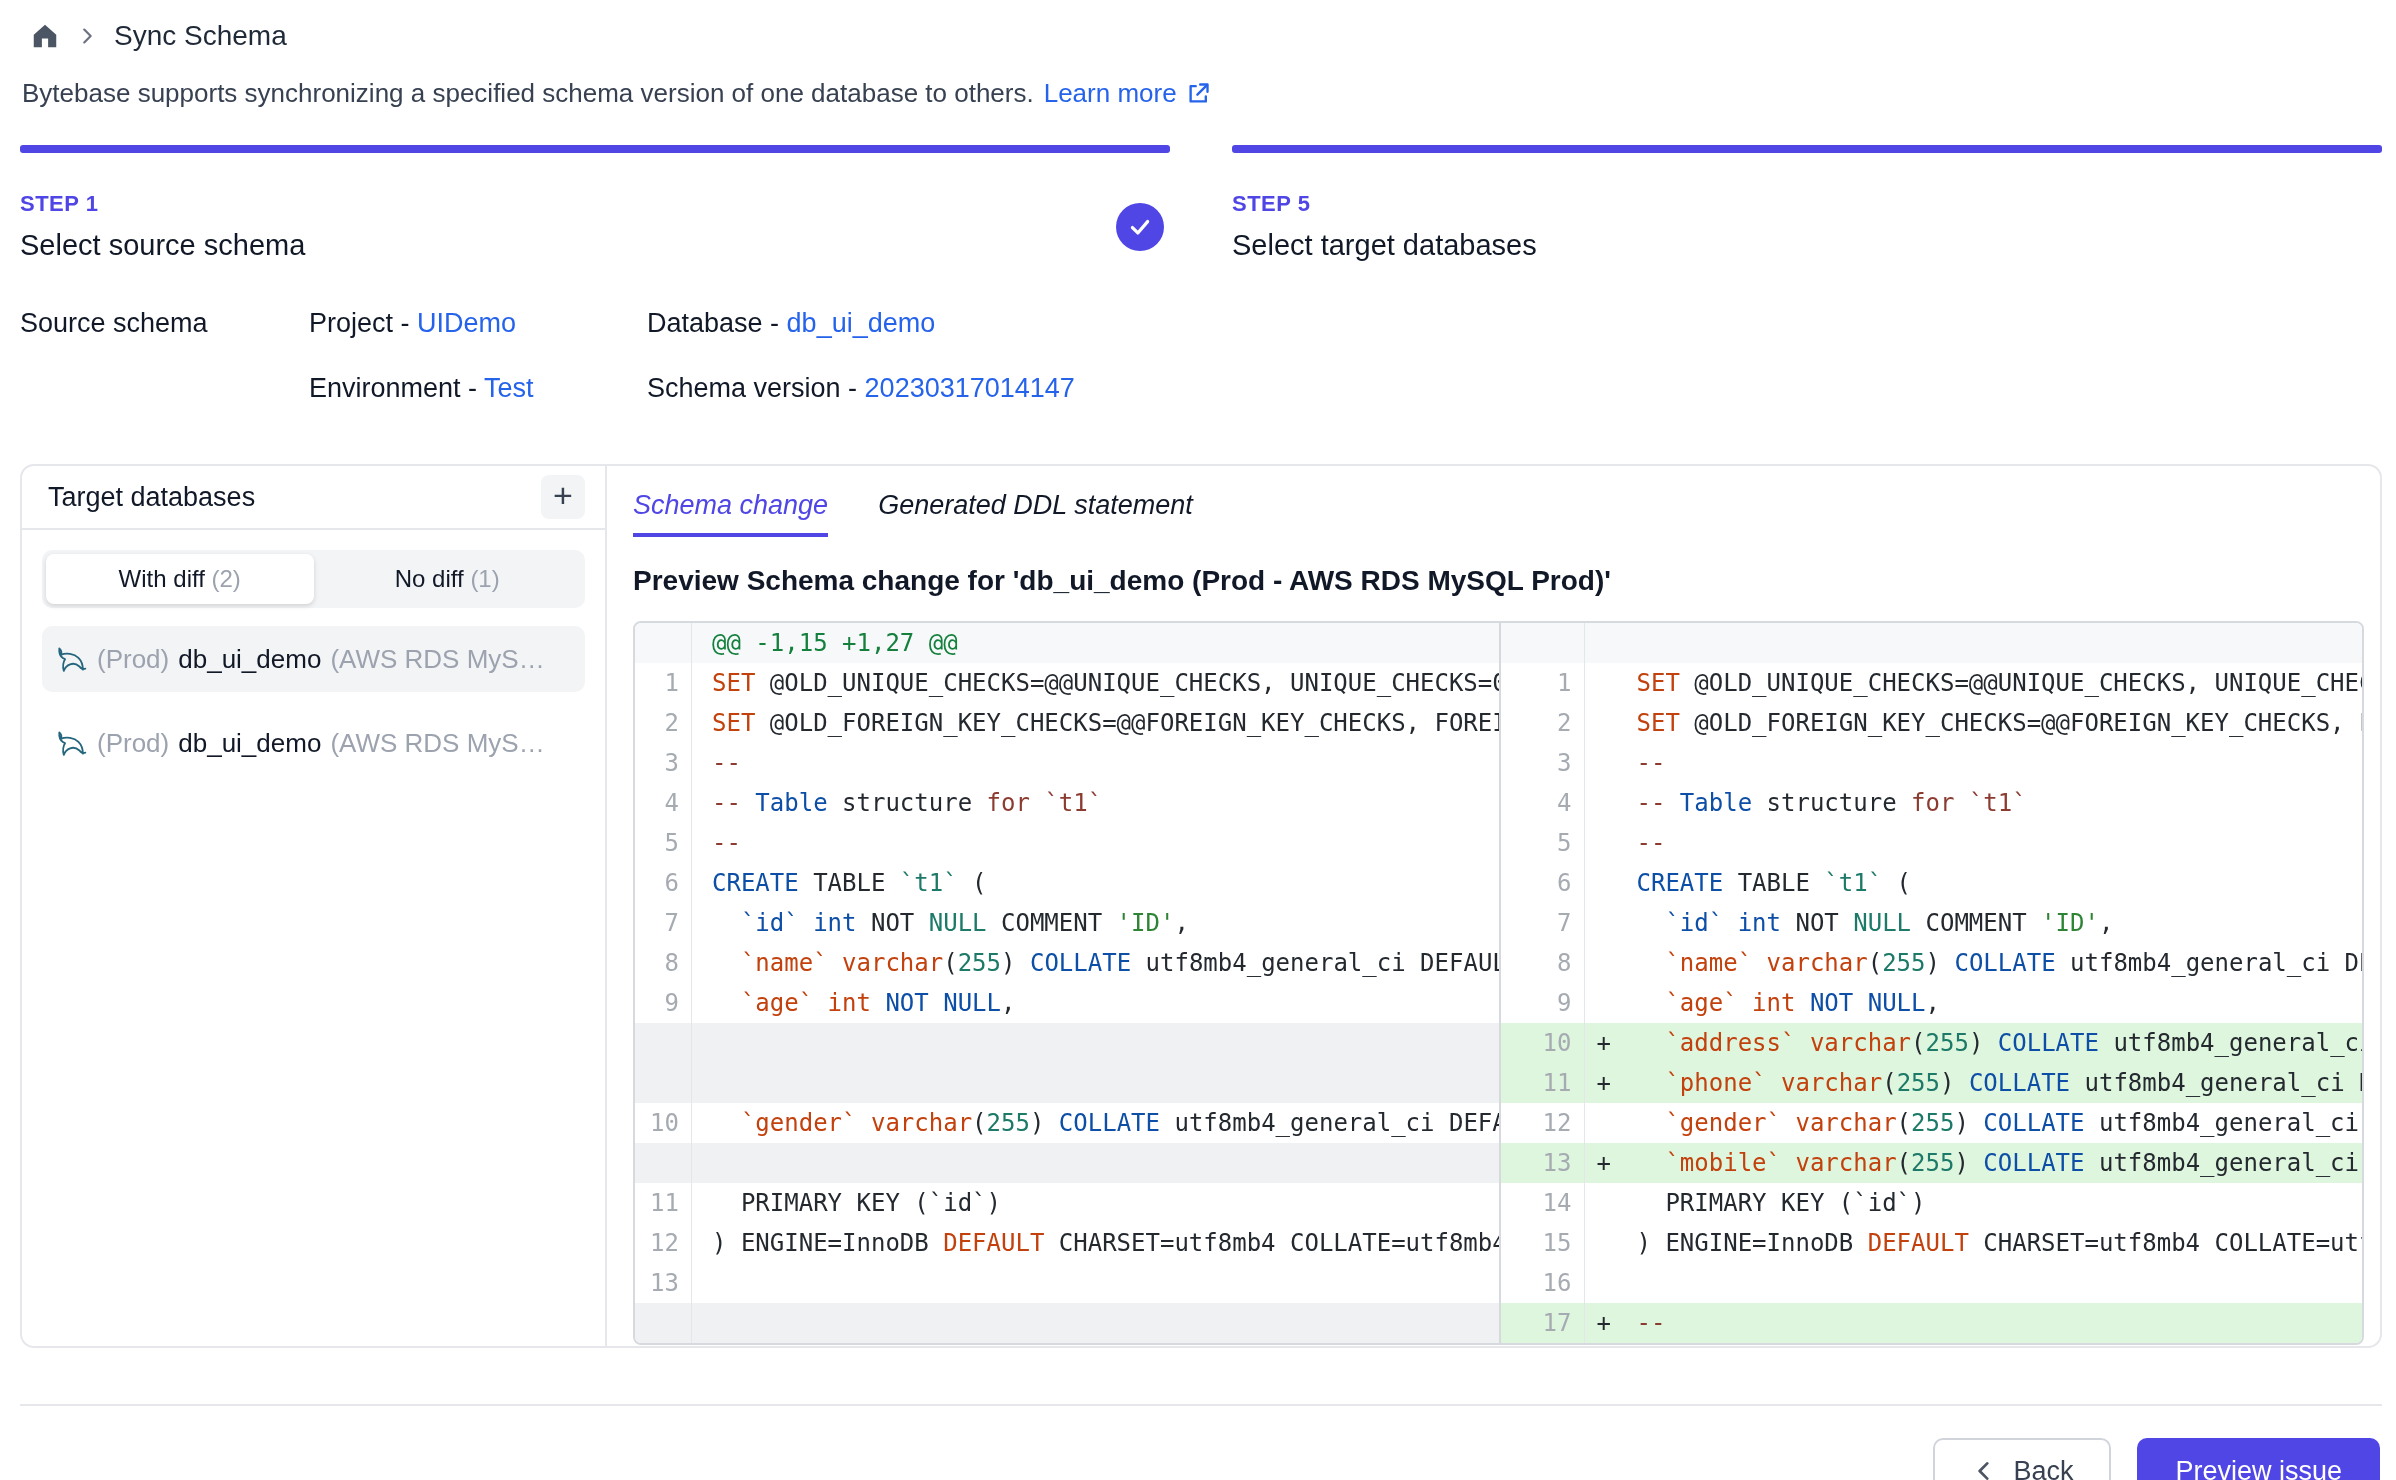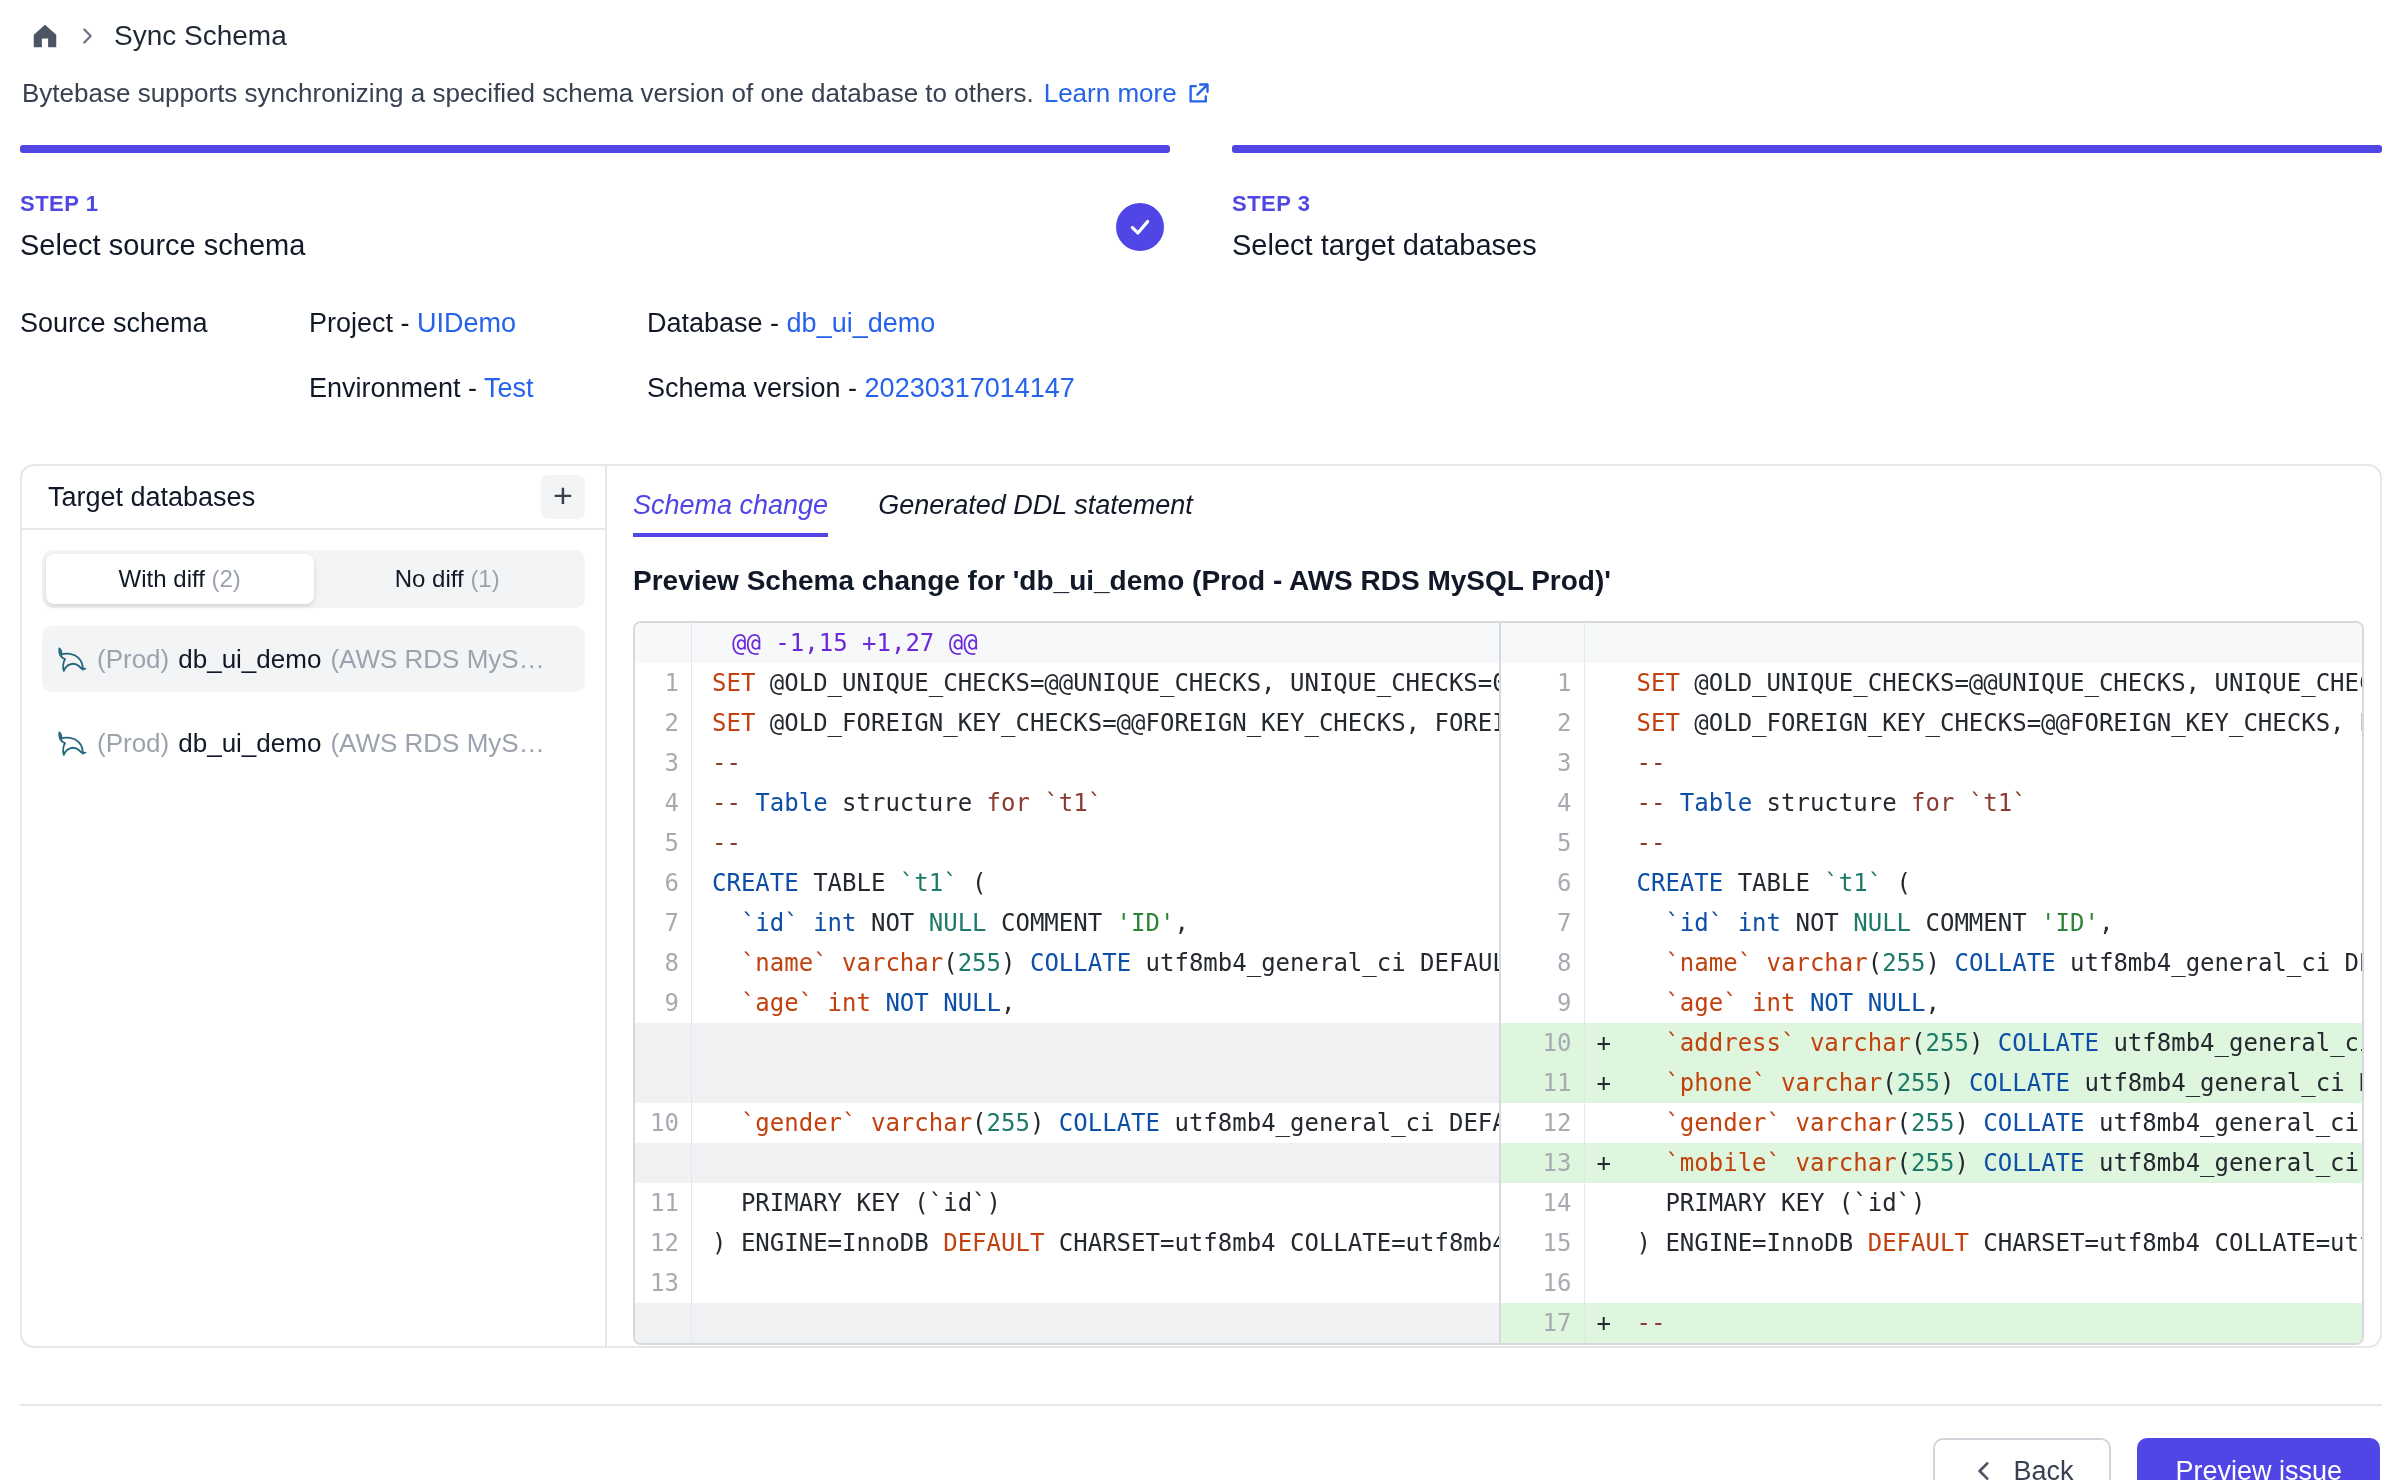--- a/index.html
+++ b/index.html
@@ -71,21 +71,21 @@
   .drow { display:flex; height:40px; line-height:40px; white-space:pre; background:#ffffff;
           font-family:"DejaVu Sans Mono", monospace; font-size:24px; }
   .gut { flex:none; text-align:right; color:#a6abb2; border-right:1px solid #e4e7ea; padding-right:12px; }
   .pane-left .gut { width:57px; }
   .pane-right .gut { width:84px; }
   .mark { flex:none; color:#24292f; }
   .pane-left .mark { width:20px; }
   .pane-right .mark { width:52px; padding-left:12px; }
   .code { flex:1; overflow:hidden; color:#24292f; }
   .drow.hunk { background:#f6f8fa; }
-  .drow.hunk .code { color:#6d28d9;margin-left:20px; }
+  .drow.hunk .code { color:#15803d; }
   .drow.add { background:#def5de; }
   .drow.blank { background:#f0f1f2; }
   .tk-kw { color:#c2410c; }
   .tk-kw2 { color:#0d4ea6; }
   .tk-cm { color:#8c3b30; }
   .tk-st { color:#2e8435; }
   .tk-tl { color:#1d7a68; }
   .tk-pl { color:#24292f; }
 
   
@@ -143,21 +143,21 @@
               <path d="M5 12.5 L10 17.5 L19 7"></path>
             </svg>
         </span>
       </div>
     </div>
   </div>
   <div class="step">
     <div class="step-bar"></div>
     <div class="step-body">
       <div>
-        <div class="step-label">STEP 3</div>
+        <div class="step-label">STEP 5</div>
         <div class="step-title">Select target databases</div>
       </div>
     </div>
   </div>
 </div>
 
 <div class="source">
   <div class="lbl">Source schema</div>
   <div>
     <span>Project</span><span class="sep"> - </span><a>UIDemo</a>

